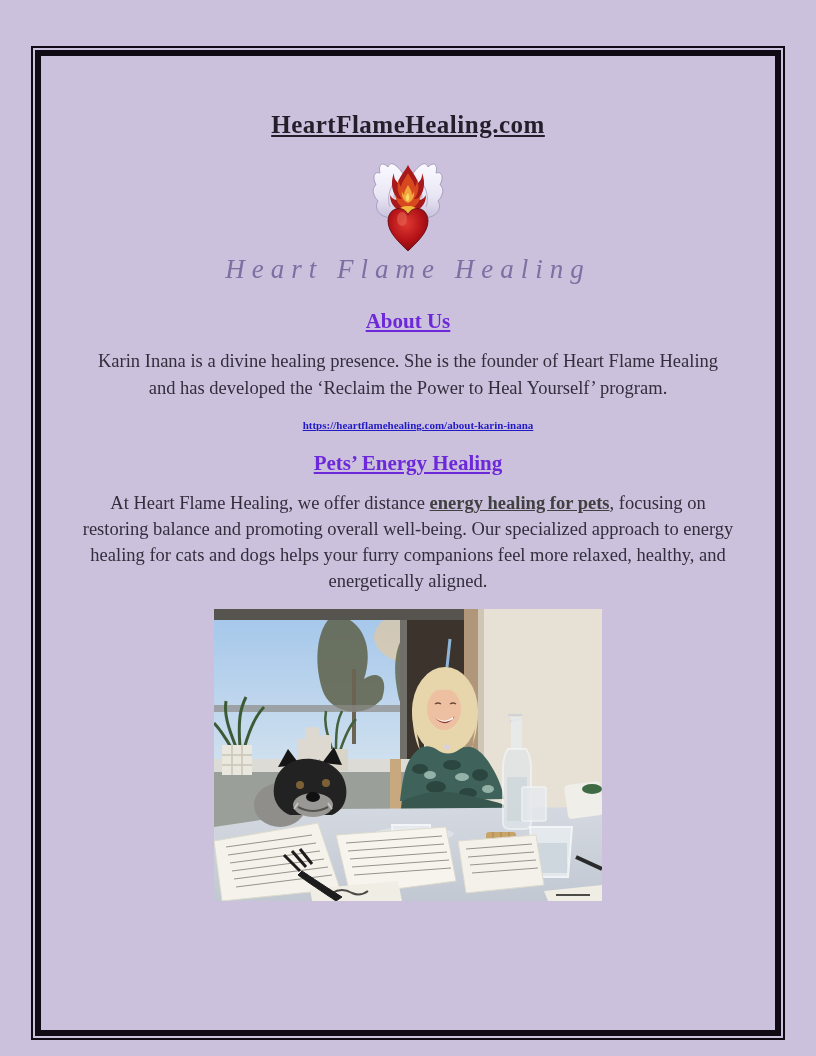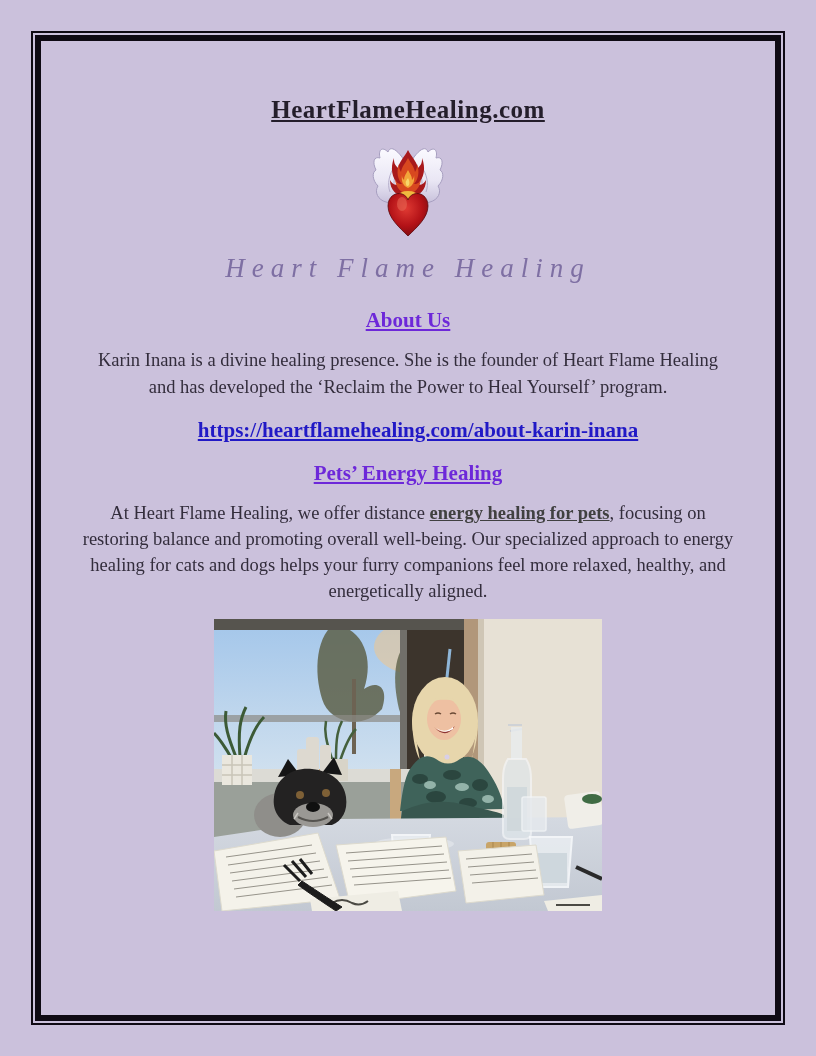--- a/index.html
+++ b/index.html
@@ -4,21 +4,21 @@
 <style>
   html,body{margin:0;padding:0;}
   body{
     width:816px;height:1056px;
     background:#cbc1dc;
     font-family:"Liberation Serif","DejaVu Serif",serif;
     position:relative;
     overflow:hidden;
   }
   .frame-outer{
-    position:absolute;top:31px;left:31px;width:754px;height:994px;
+    position:absolute;top:46px;left:31px;width:754px;height:994px;
     border:2px solid #0f0a14;
     box-sizing:border-box;
     padding:2px;
   }
   .frame-inner{
     width:100%;height:100%;
     border:6px solid #0f0a14;
     box-sizing:border-box;
     text-align:center;
     overflow:hidden;
@@ -26,21 +26,20 @@
   .site-title{
     margin-top:55px;
     font-size:25px;
     font-weight:bold;
     color:#241e2b;
     text-decoration:underline;
     letter-spacing:0.5px;
   }
   .logo-wrap{margin-top:20px;line-height:0;}
   .brand-script{
-    margin-top:14px;
     font-size:27px;
     font-style:italic;
     font-weight:normal;
     letter-spacing:7px;
     color:#7e6fa3;
   }
   .section-heading{
     margin-top:24px;
     font-size:21px;
     font-weight:bold;
@@ -51,21 +50,21 @@
     margin:14px auto 0 auto;
     width:648px;
     font-size:18.5px;
     line-height:27px;
     color:#332d3c;
   }
   .para2{line-height:26px;width:660px;}
   .doc-link{
     display:inline-block;
     margin-top:17px;
-    font-size:21px;
+    font-size:11px;
     font-weight:bold;
     color:#2119c6;
     text-decoration:underline;
     padding-left:20px;
   }
   .inline-link{
     font-weight:bold;
     color:#404040;
     text-decoration:underline;
   }

